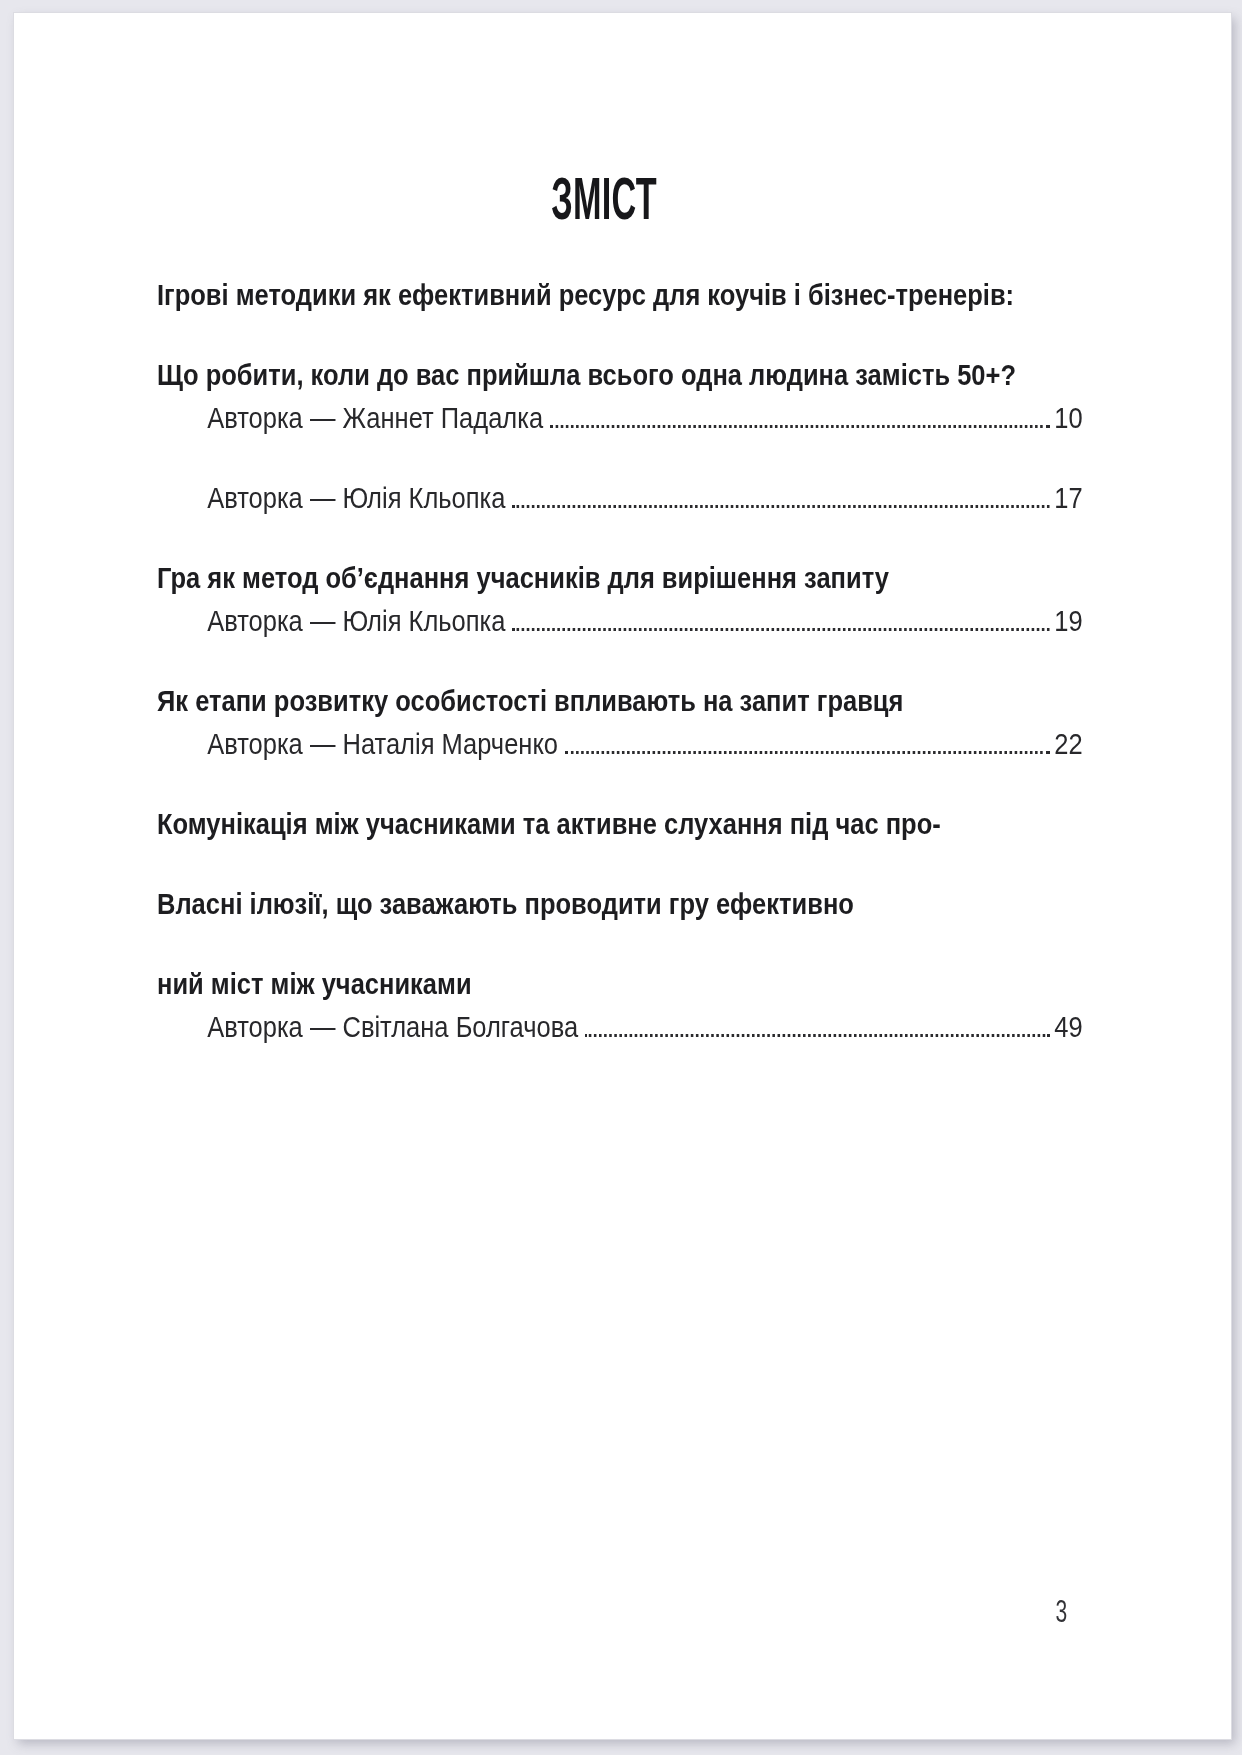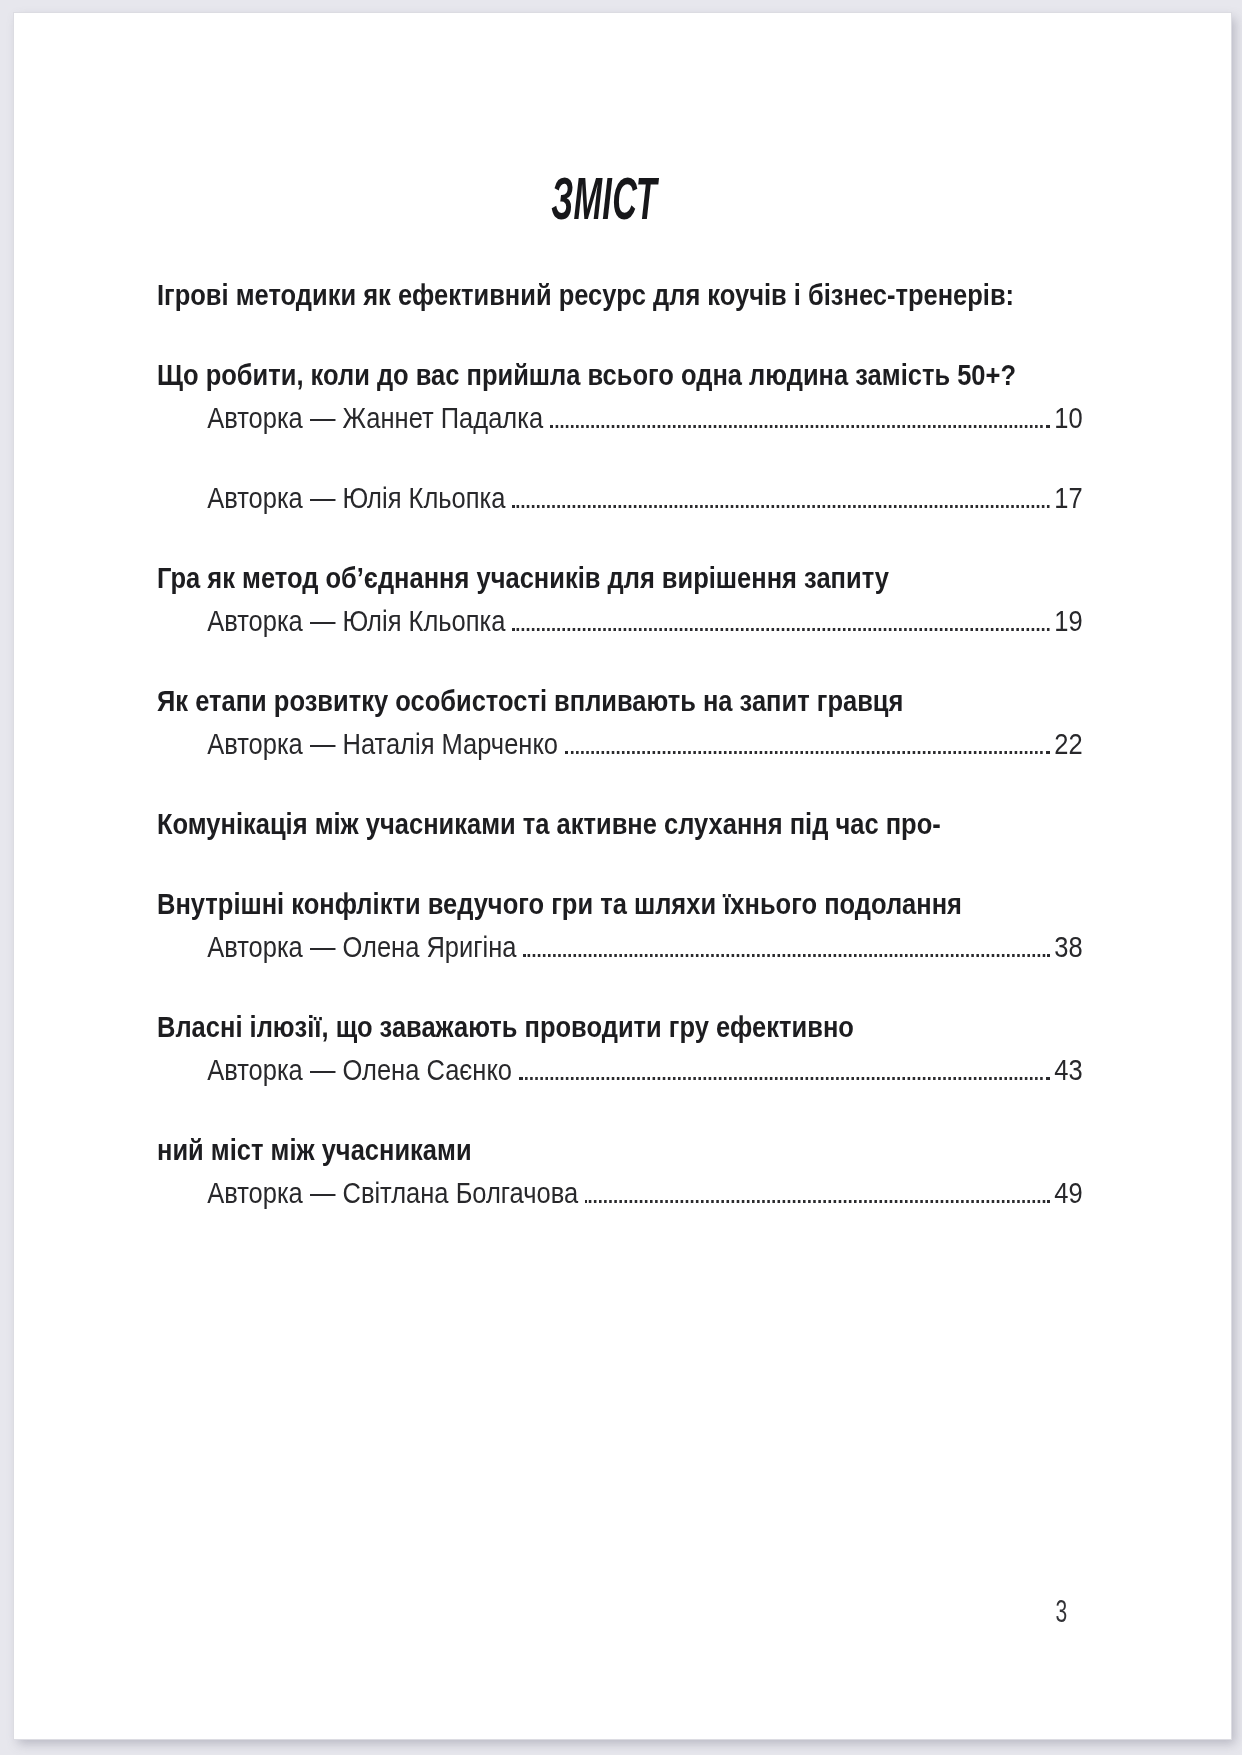--- a/index.html
+++ b/index.html
@@ -15,21 +15,21 @@
     width:1217px; height:1726px;
     background:#ffffff;
     box-shadow:0 0 0 1px #dcdce2, 4px 5px 10px rgba(100,100,120,0.35);
   }
   .content { position:absolute; left:127px; top:0; width:926px; }
 
   h1.page-title {
     margin:158px 0 0 0; padding:0;
     text-align:center;
     font-size:59px; line-height:56px;
-    font-weight:700; color:#17171a;font-style:italic;
+    font-weight:700; color:#17171a;
   }
   .cond-title {
     display:inline-block;
     transform:scaleX(0.58);
     transform-origin:50% 50%;
     letter-spacing:0.5px;
     white-space:nowrap;
   }
 
   .toc { margin-top:46px; }
@@ -138,42 +138,21 @@
         <div class="entry">
           <div class="line title-line">
             <span class="inner">
               <span class="txt">Комунікація між учасниками та активне слухання під час про-</span>
             </span>
           </div>
         </div>
         <div class="entry">
           <div class="line title-line">
             <span class="inner">
-              <span class="txt">Внутрішні конфлікти ведучого гри та шляхи їхнього подолання</span>
-            </span>
-          </div>
-          <div class="line author-line">
-            <span class="inner">
-              <span class="txt">Авторка — Олена Яригіна</span>
-              <span class="dots"></span>
-              <span class="pg">38</span>
-            </span>
-          </div>
-        </div>
-        <div class="entry">
-          <div class="line title-line">
-            <span class="inner">
               <span class="txt">Власні ілюзії, що заважають проводити гру ефективно</span>
-            </span>
-          </div>
-          <div class="line author-line">
-            <span class="inner">
-              <span class="txt">Авторка — Олена Саєнко</span>
-              <span class="dots"></span>
-              <span class="pg">43</span>
             </span>
           </div>
         </div>
         <div class="entry">
           <div class="line title-line">
             <span class="inner">
               <span class="txt">ний міст між учасниками</span>
             </span>
           </div>
           <div class="line author-line">

